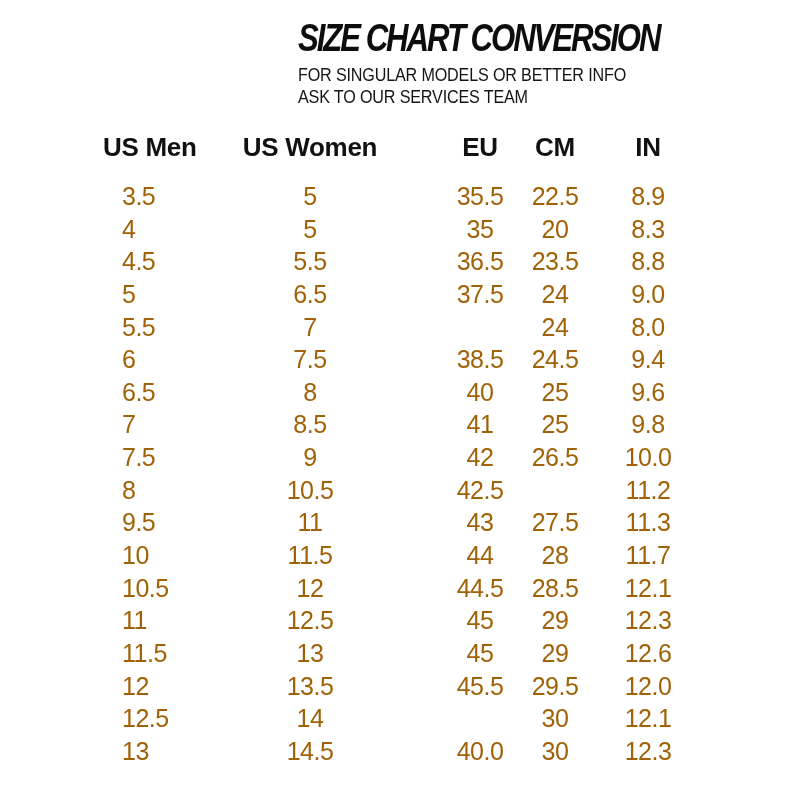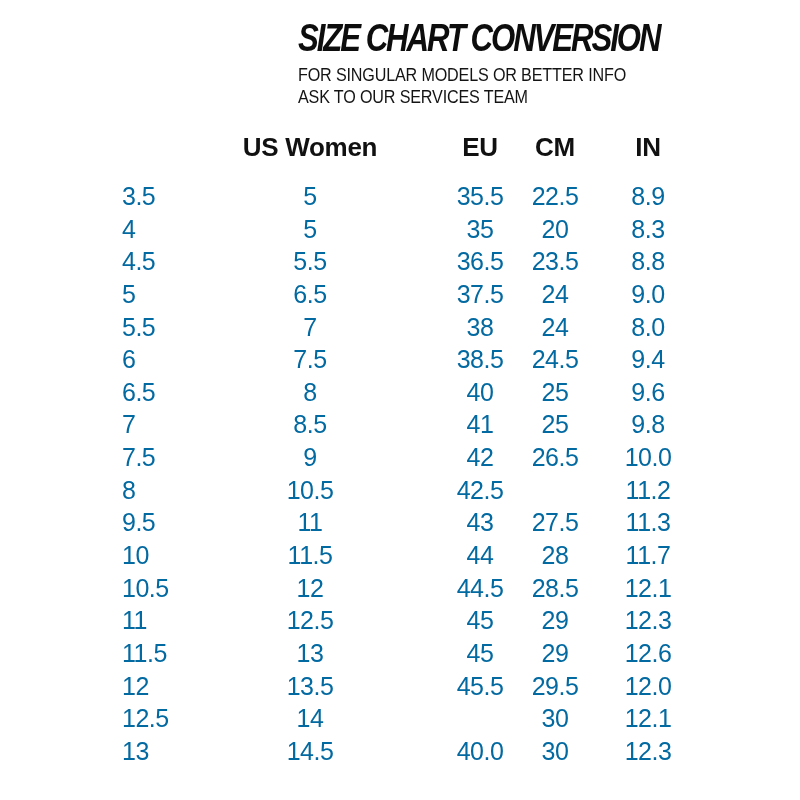--- a/index.html
+++ b/index.html
@@ -65,21 +65,21 @@
   }
   .rows {
     margin-top: 18px;
   }
   .row {
     position: relative;
     height: 32.65px;
     font-size: 25px;
     line-height: 32.65px;
     letter-spacing: -0.5px;
-    color: #0369a1;
+    color: #a16207;
   }
   .cell {
     position: absolute;
     top: 0;
     height: 100%;
     text-align: center;
     white-space: nowrap;
   }
   
   .col0-h { left: 3px;   width: 140px; text-align: left; }
@@ -97,20 +97,21 @@
   <div class="title-block">
     <div class="main-title">SIZE CHART CONVERSION</div>
     <div class="subtitle">
       <div>FOR SINGULAR MODELS OR BETTER INFO</div>
       <div>ASK TO OUR SERVICES TEAM</div>
     </div>
   </div>
 
   <div class="size-table">
     <div class="header-row">
+        <span class="cell col0-h">US Men</span>
         <span class="cell col1">US Women</span>
         <span class="cell col2">EU</span>
         <span class="cell col3">CM</span>
         <span class="cell col4">IN</span>
       </div>
     <div class="rows">
         <div class="row">
           <span class="cell col0-d">3.5</span>
           <span class="cell col1">5</span>
           <span class="cell col2">35.5</span>
@@ -134,21 +135,20 @@
         <div class="row">
           <span class="cell col0-d">5</span>
           <span class="cell col1">6.5</span>
           <span class="cell col2">37.5</span>
           <span class="cell col3">24</span>
           <span class="cell col4">9.0</span>
         </div>
         <div class="row">
           <span class="cell col0-d">5.5</span>
           <span class="cell col1">7</span>
-          <span class="cell col2">38</span>
           <span class="cell col3">24</span>
           <span class="cell col4">8.0</span>
         </div>
         <div class="row">
           <span class="cell col0-d">6</span>
           <span class="cell col1">7.5</span>
           <span class="cell col2">38.5</span>
           <span class="cell col3">24.5</span>
           <span class="cell col4">9.4</span>
         </div>

